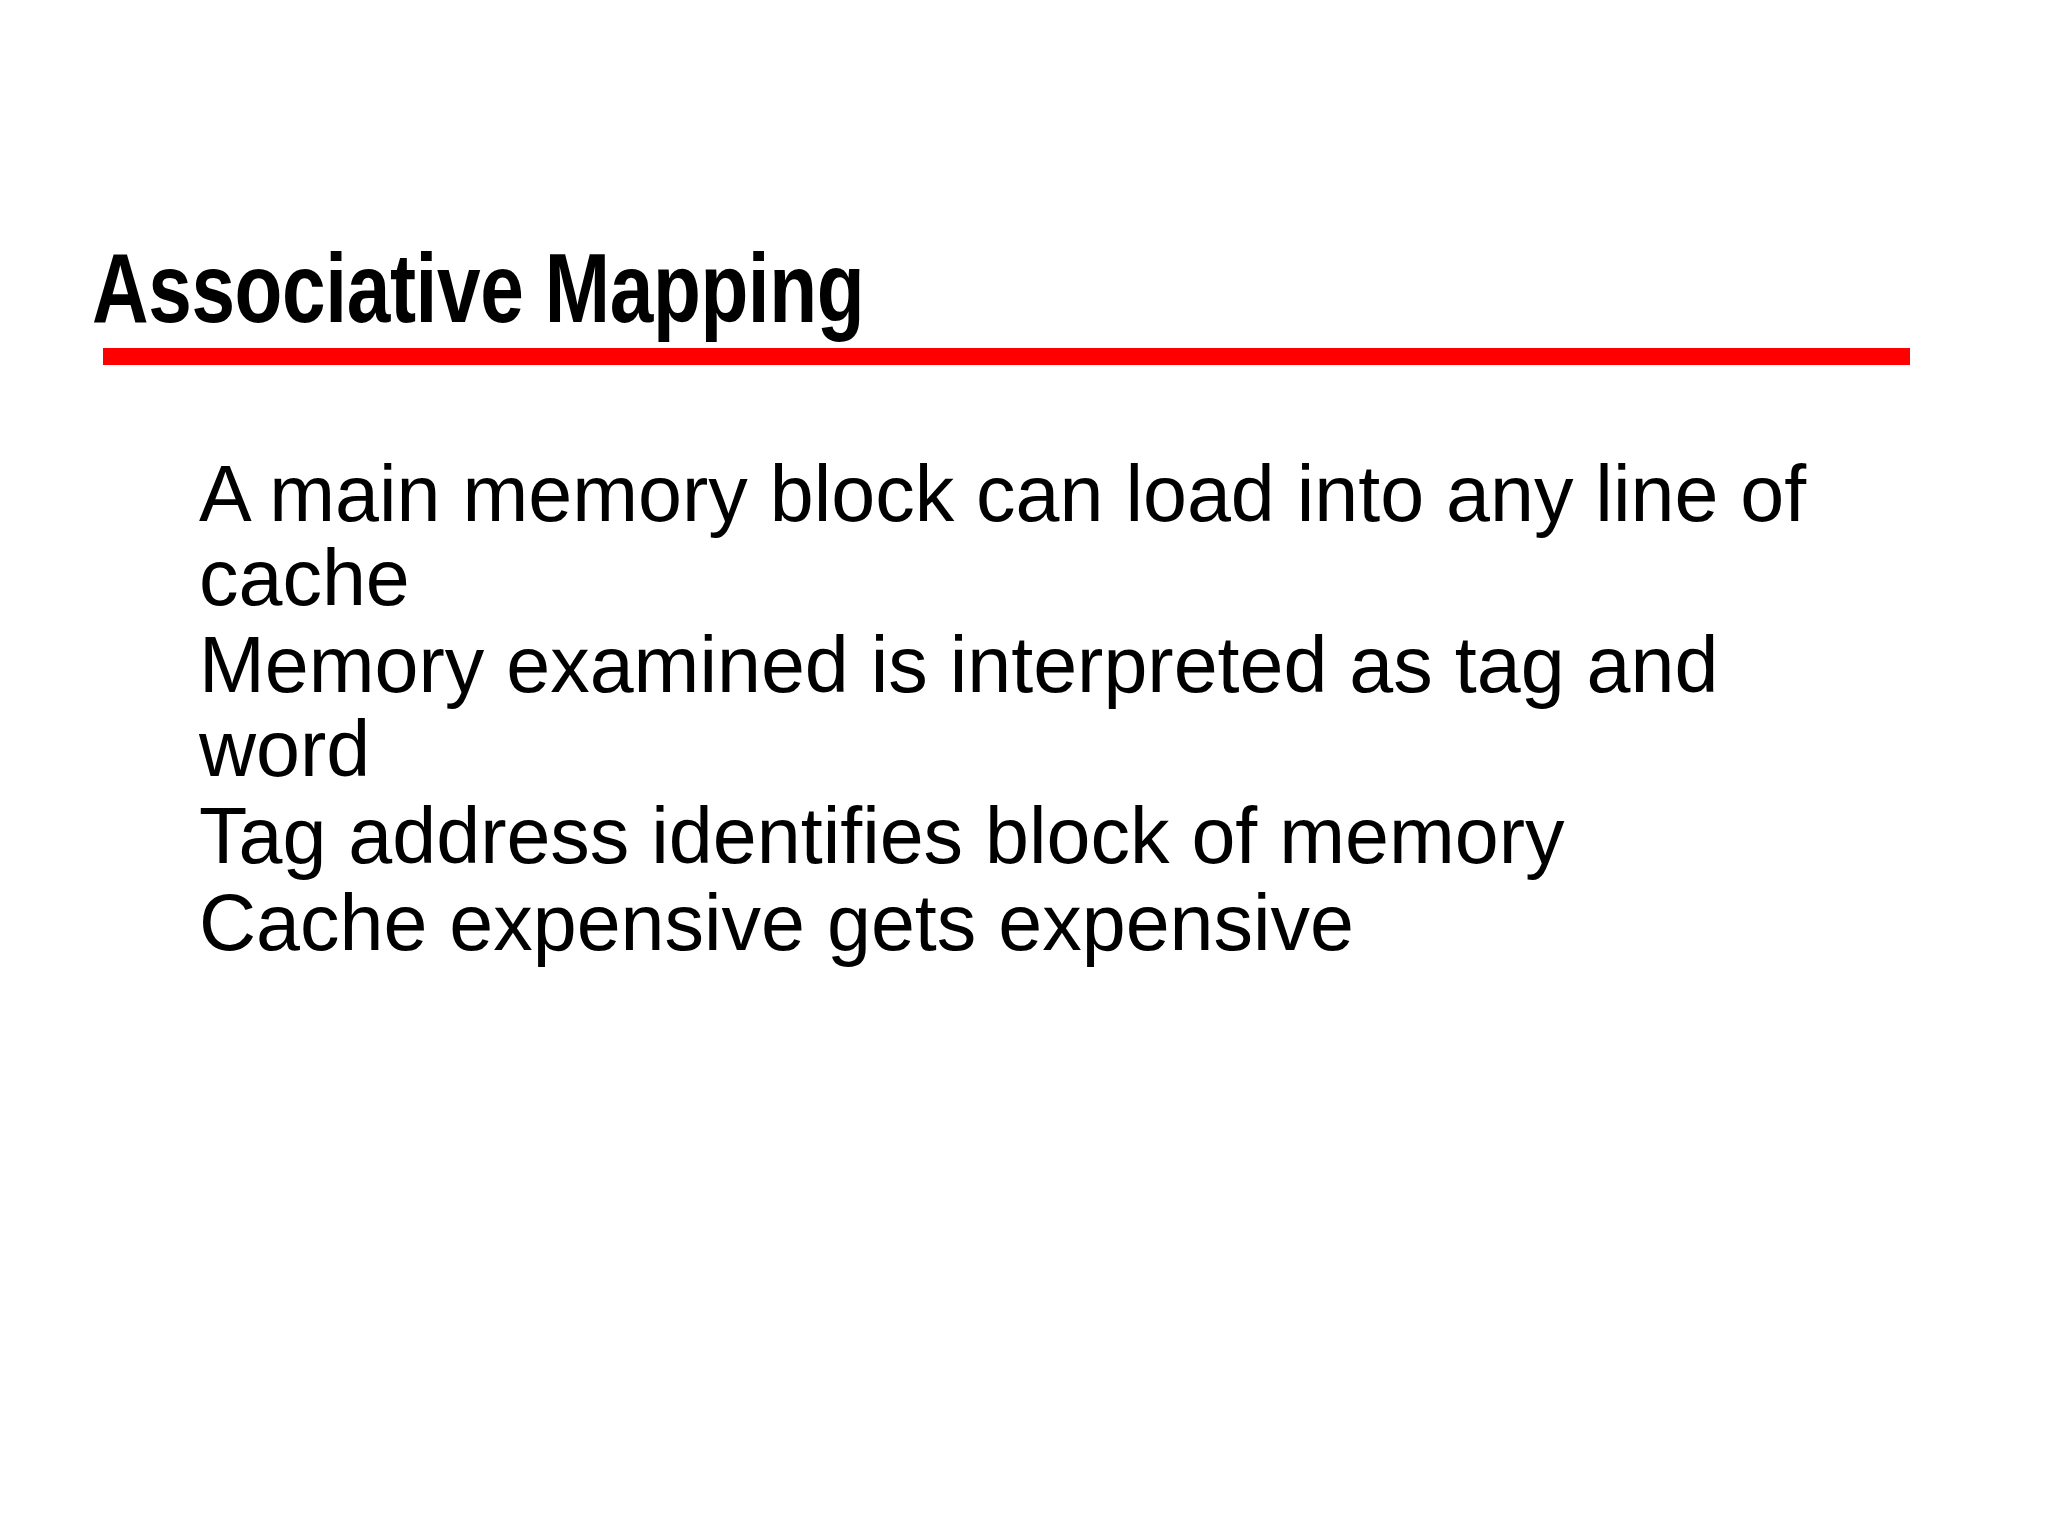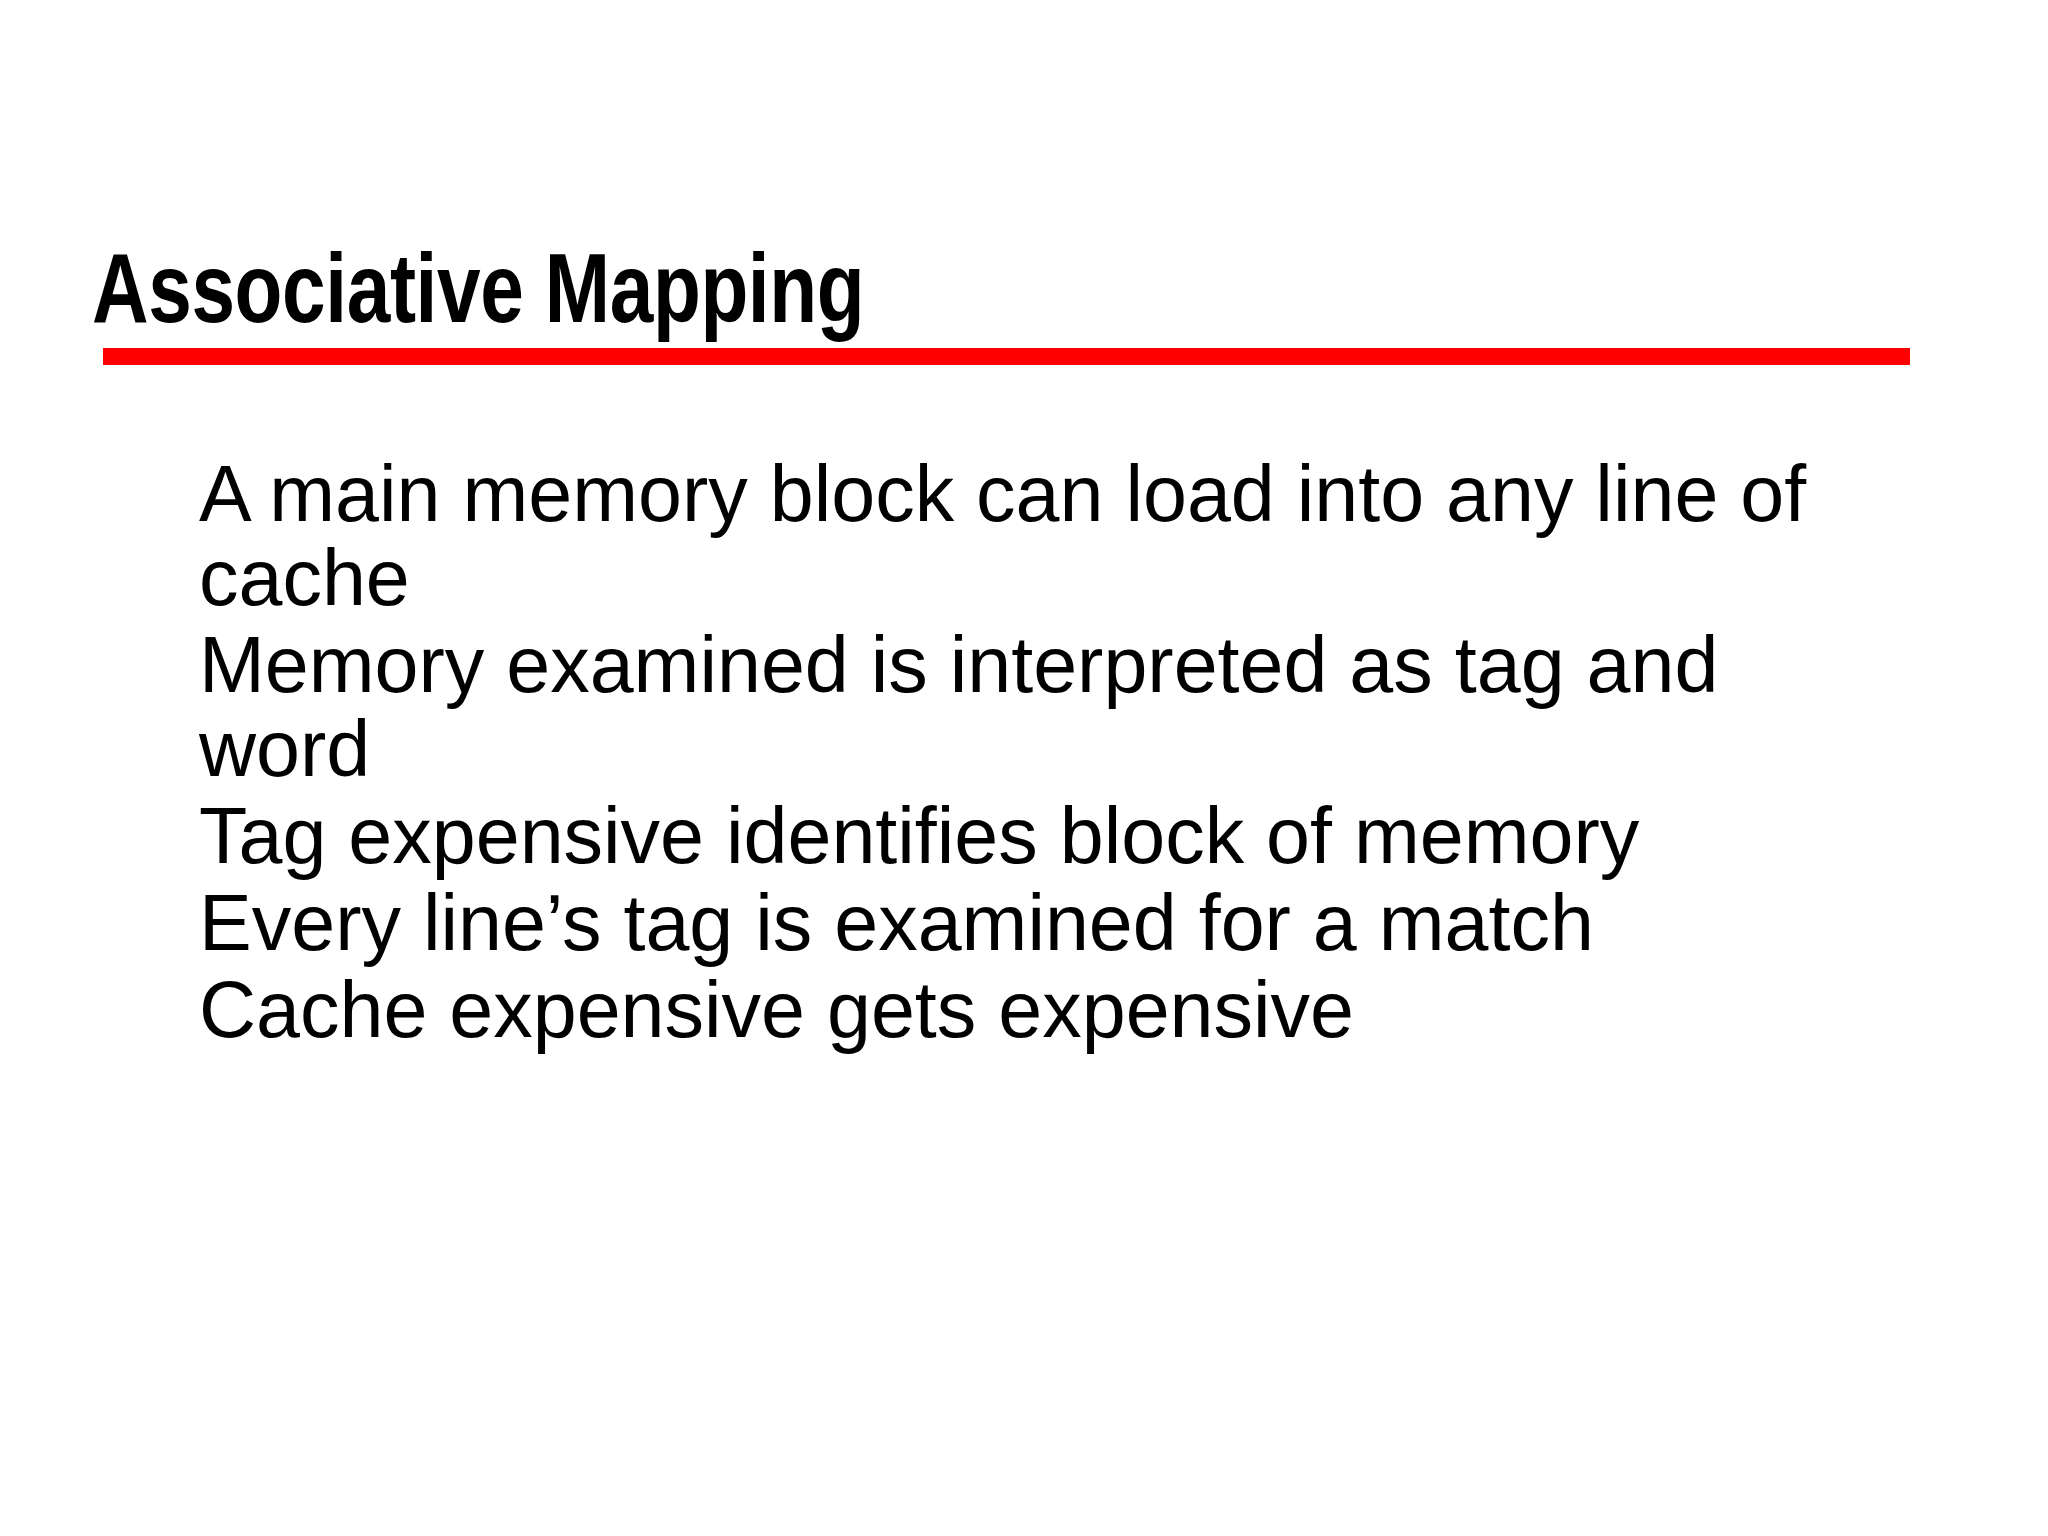--- a/index.html
+++ b/index.html
@@ -78,18 +78,17 @@
 
 <div class="slide">
 
   <h1 class="slide-title">Associative Mapping</h1>
 
   <div class="title-rule"></div>
 
   <div class="body-block">
     <p class="bullet wrap">A main memory block can load into any line of cache</p>
     <p class="bullet">Memory examined is interpreted as tag and word</p>
-    <p class="bullet">Tag expensive identifies block of memory</p>
-    <p class="bullet">Every line’s tag is examined for a match</p>
+    <p class="bullet">Tag address identifies block of memory</p>
     <p class="bullet">Cache expensive gets expensive</p>
   </div>
 
 </div>
 
 </body></html>

